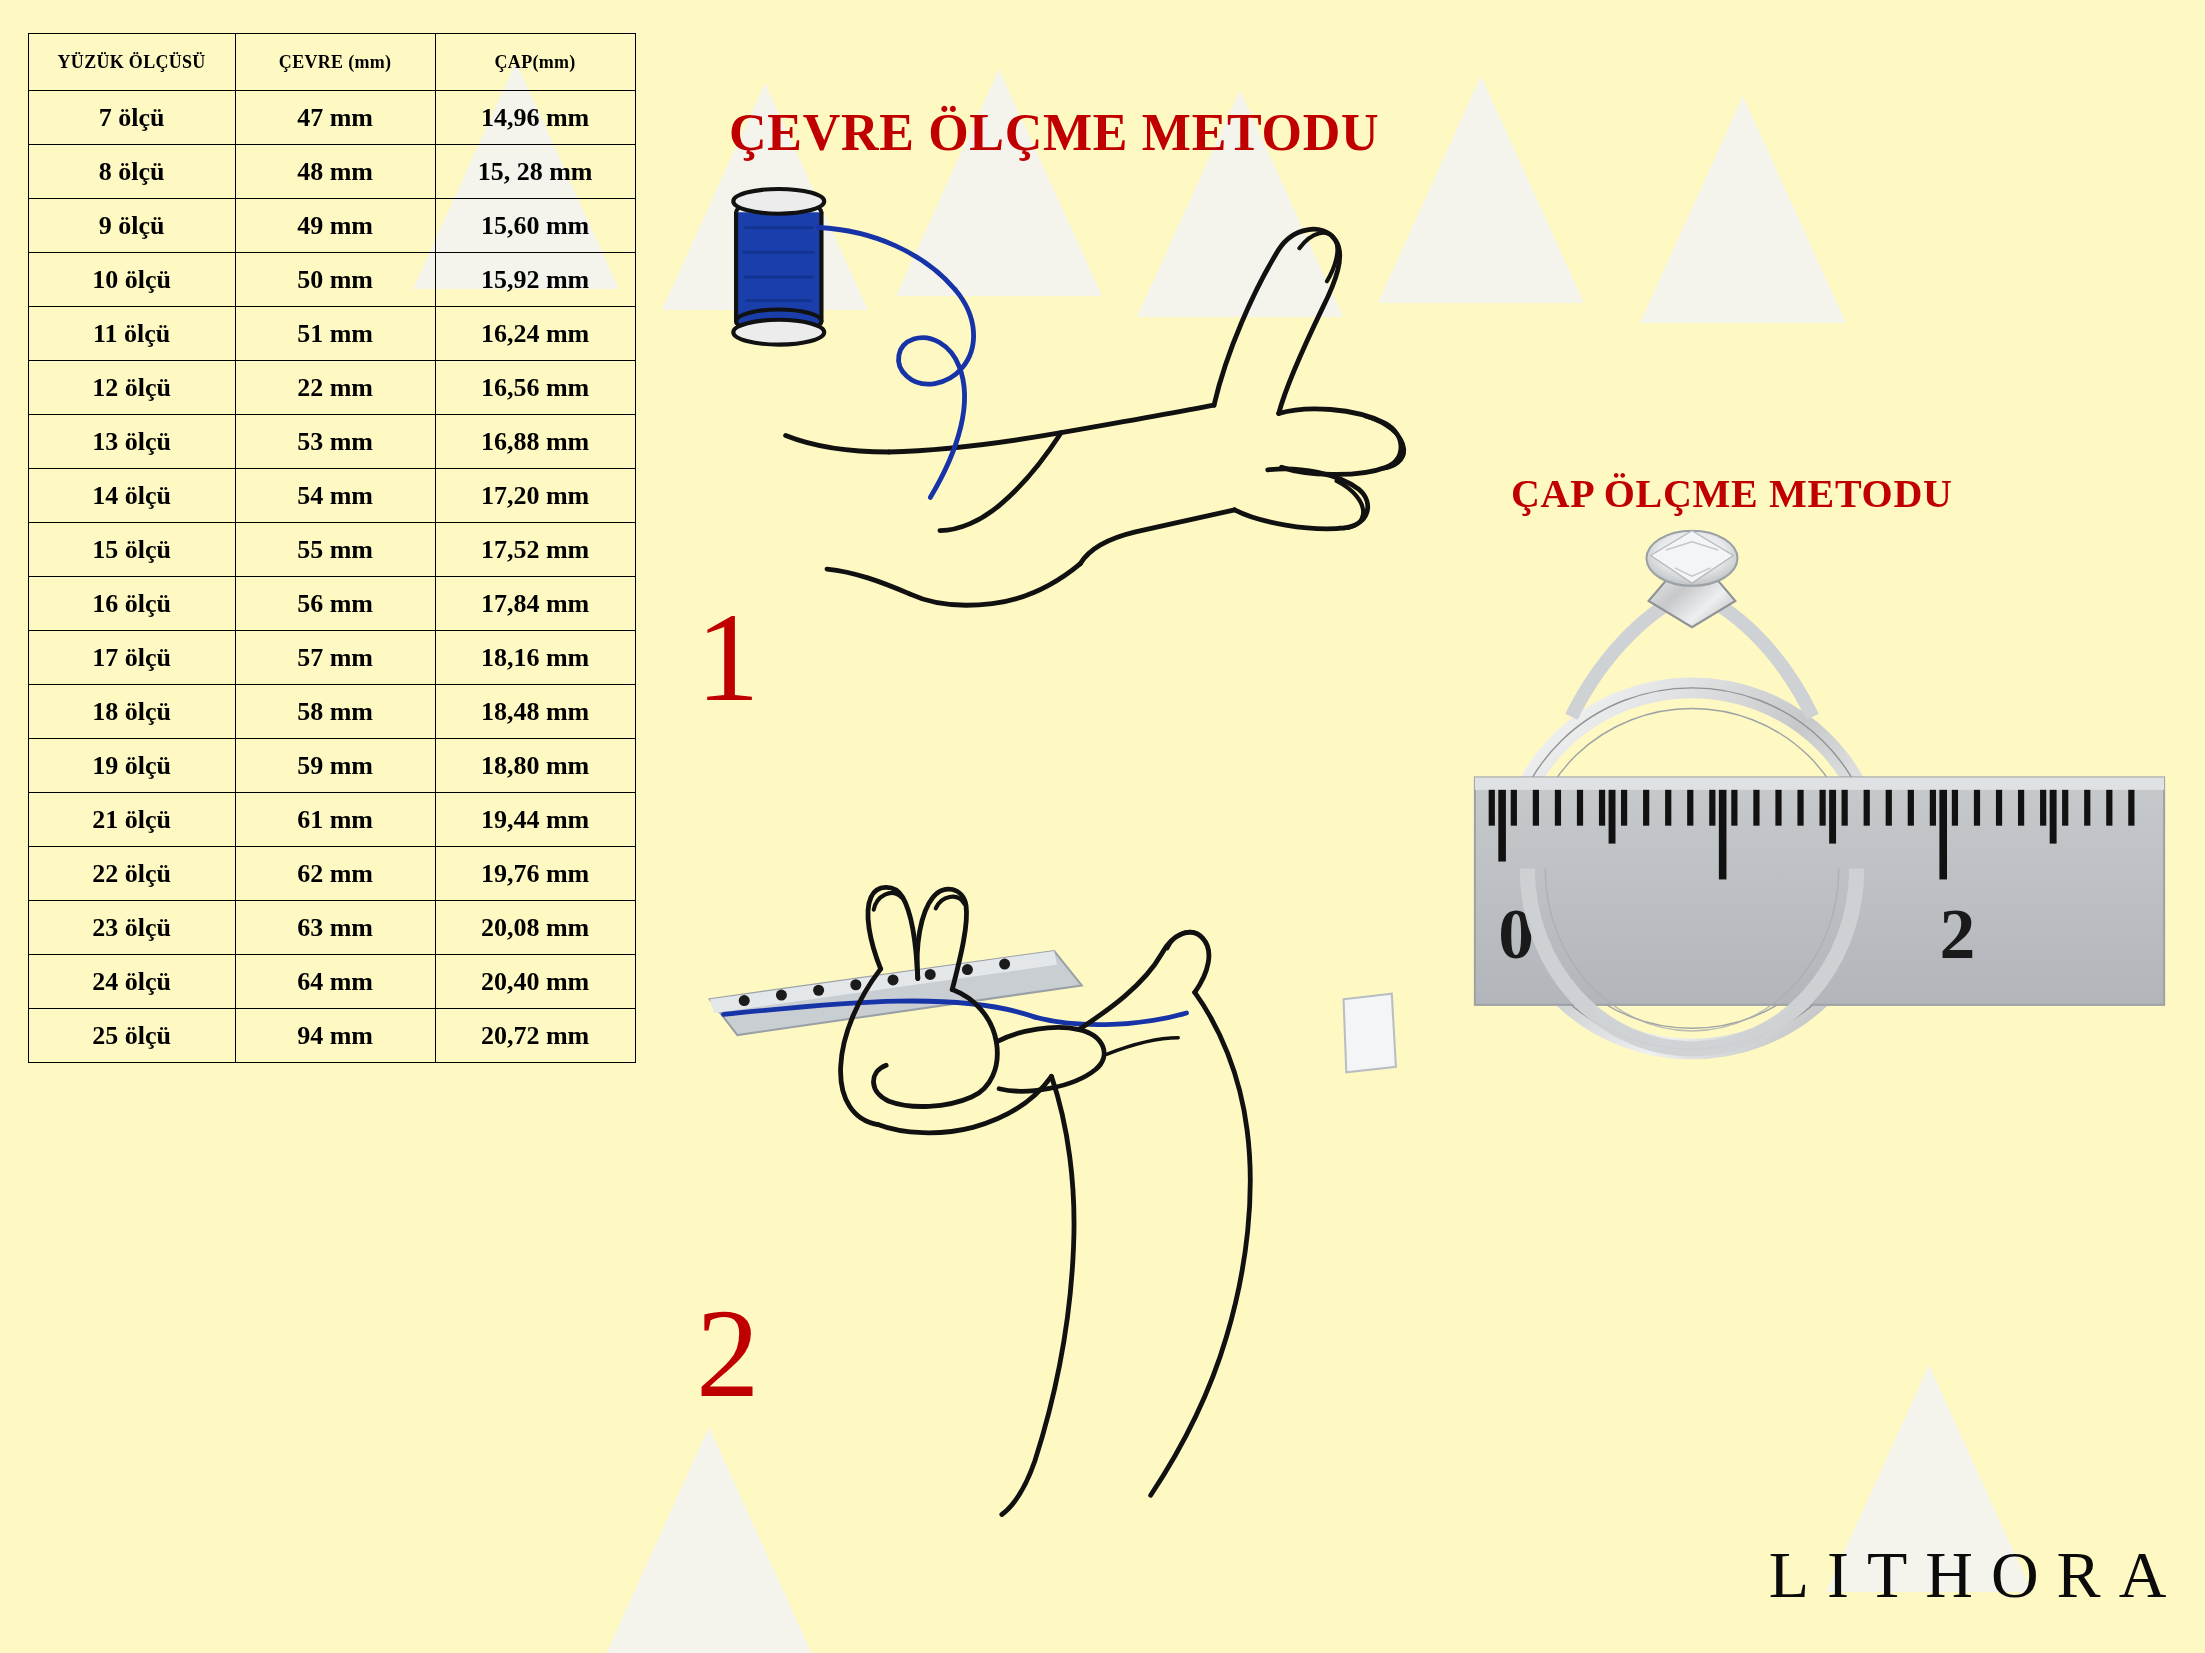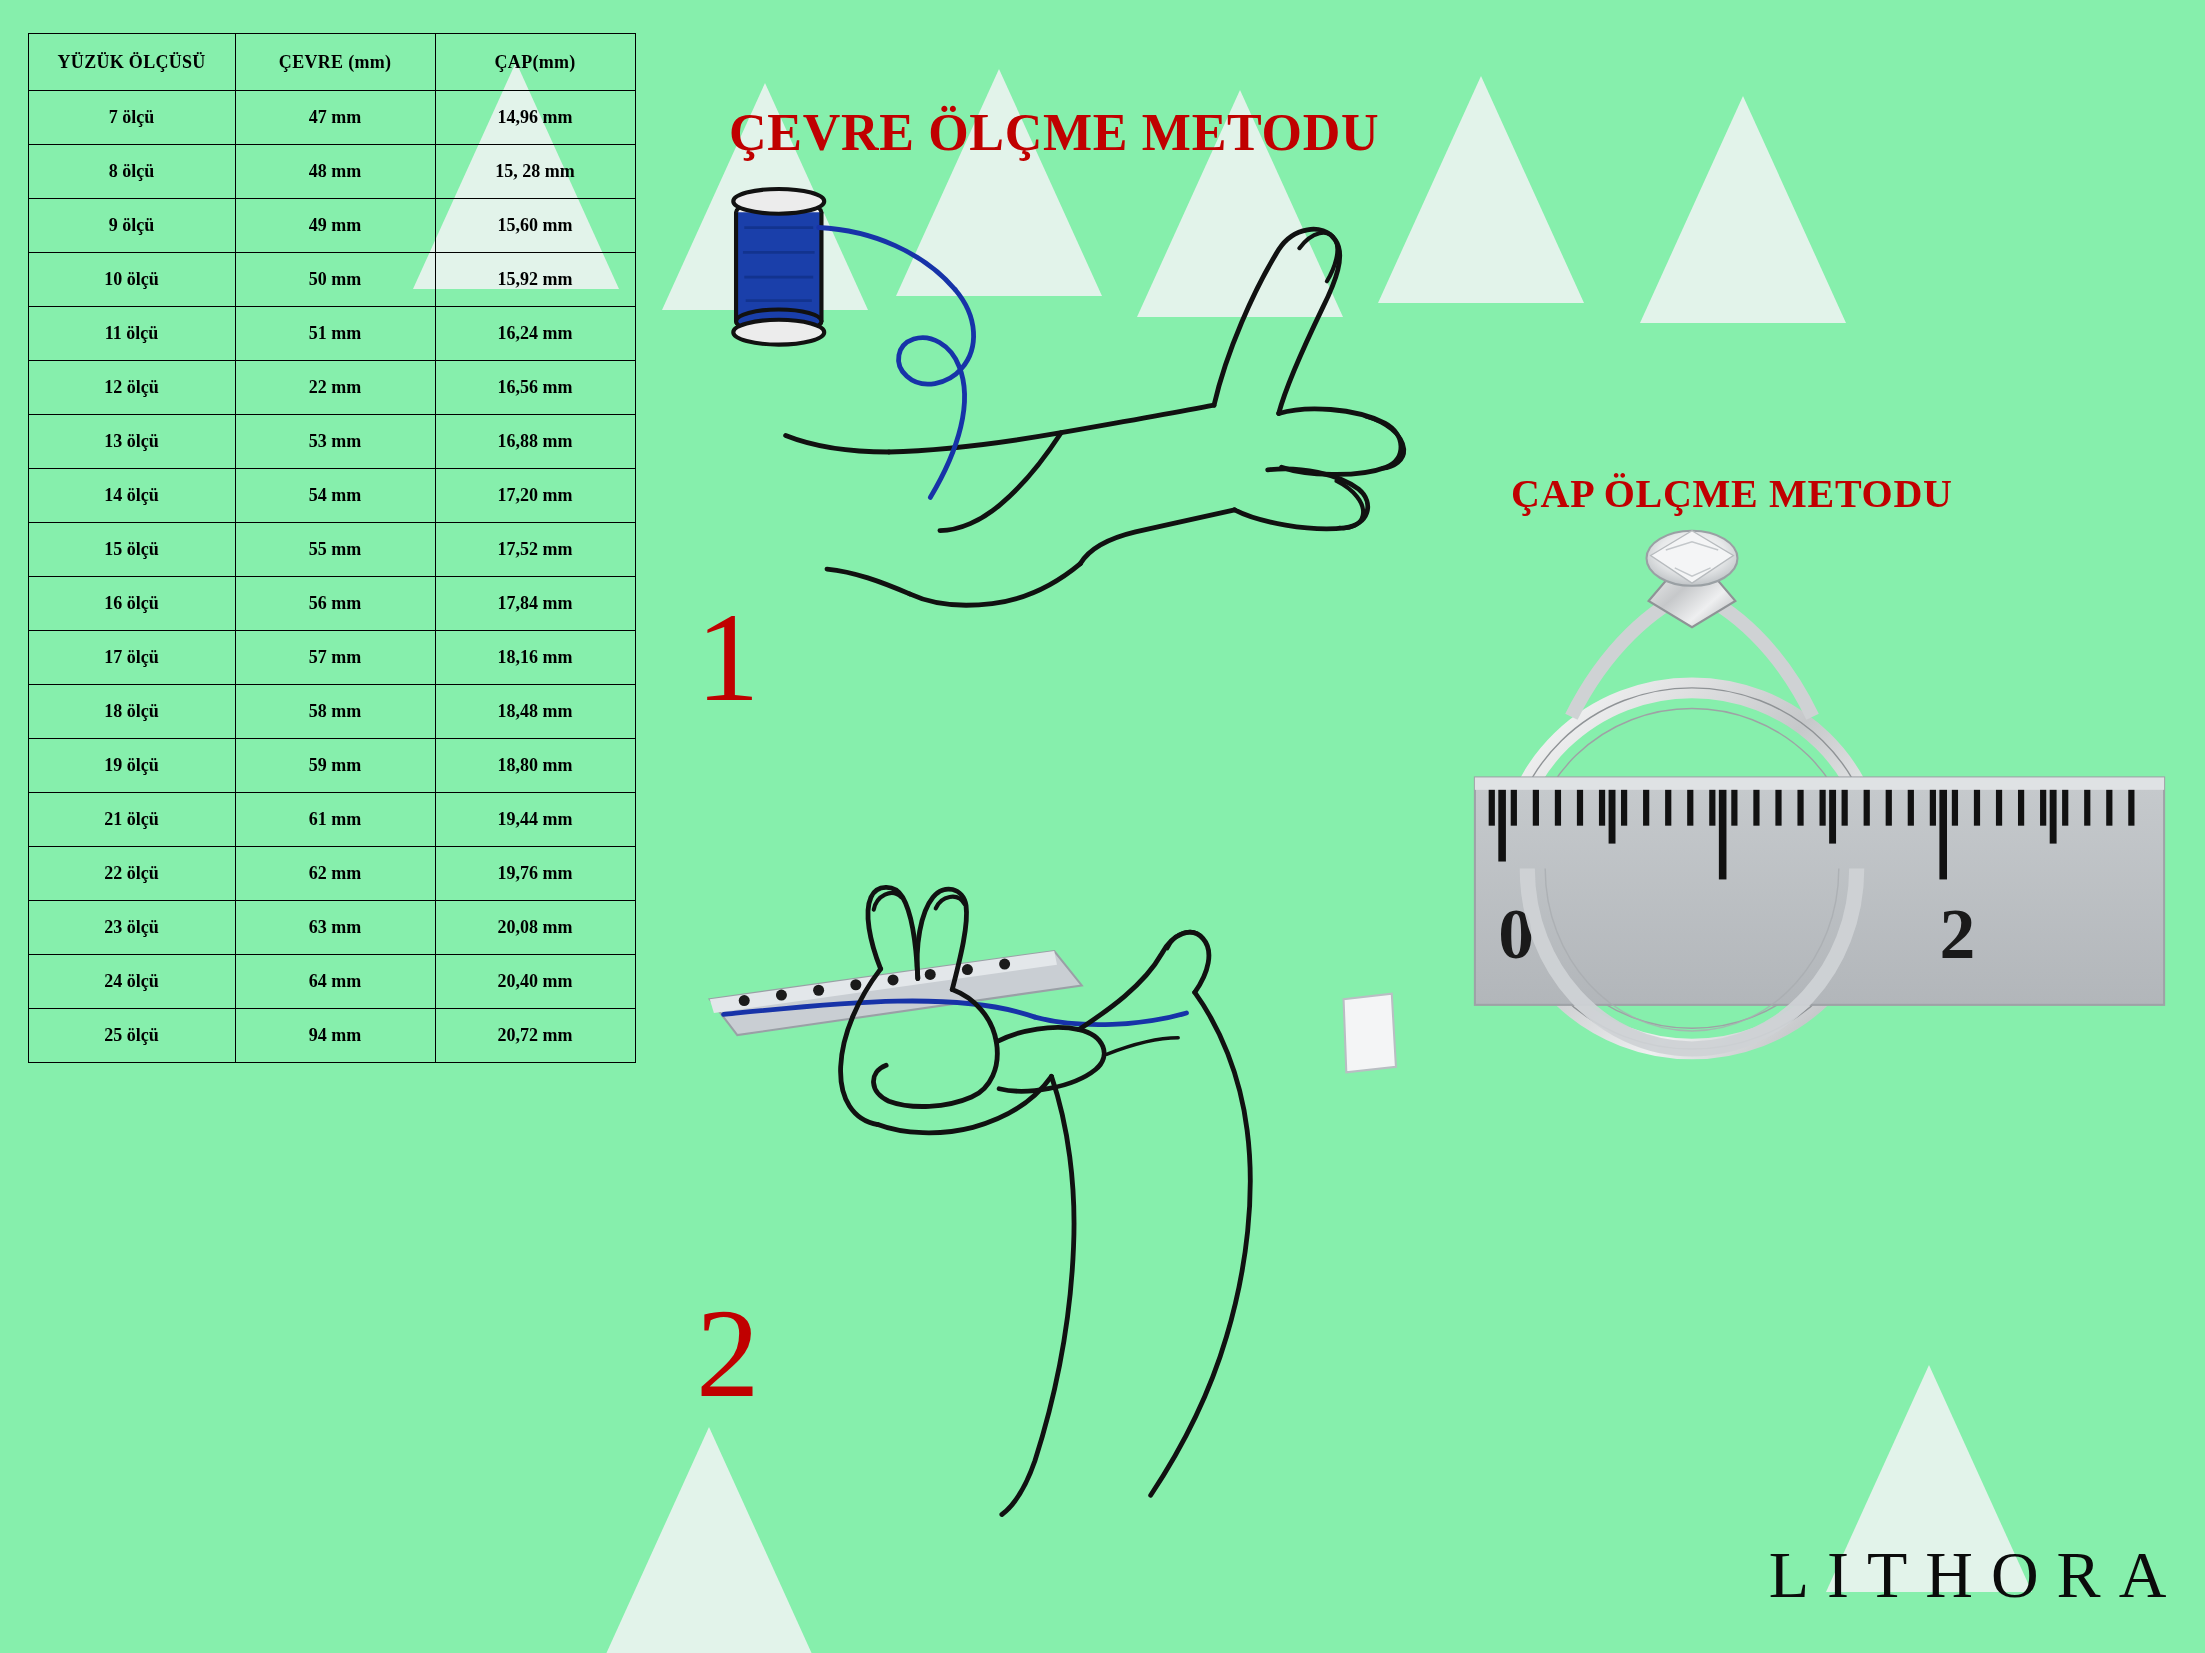--- a/index.html
+++ b/index.html
@@ -9,21 +9,21 @@
     width: 2205px;
     height: 1654px;
     background: #ffffff;
     font-family: "Liberation Serif", serif;
     overflow: hidden;
   }
   .page {
     position: relative;
     width: 2205px;
     height: 1654px;
-    background: #86efac;
+    background: #fef9c3;
   }
 
   
   .wm {
     position: absolute;
     width: 0;
     height: 0;
     border-left: 103px solid transparent;
     border-right: 103px solid transparent;
     border-bottom: 227px solid #f2f3f5;
@@ -50,21 +50,21 @@
     font-weight: bold;
     color: #000;
   }
   table.size-table th {
     height: 57px;
     font-size: 18px;
     letter-spacing: 0.3px;
   }
   table.size-table td {
     height: 54px;
-    font-size: 18px;
+    font-size: 26px;
   }
   col.c1 { width: 207px; }
   col.c2 { width: 200px; }
   col.c3 { width: 200px; }
 
   
   .heading {
     position: absolute;
     color: #c00000;
     font-family: "Liberation Serif", serif;

